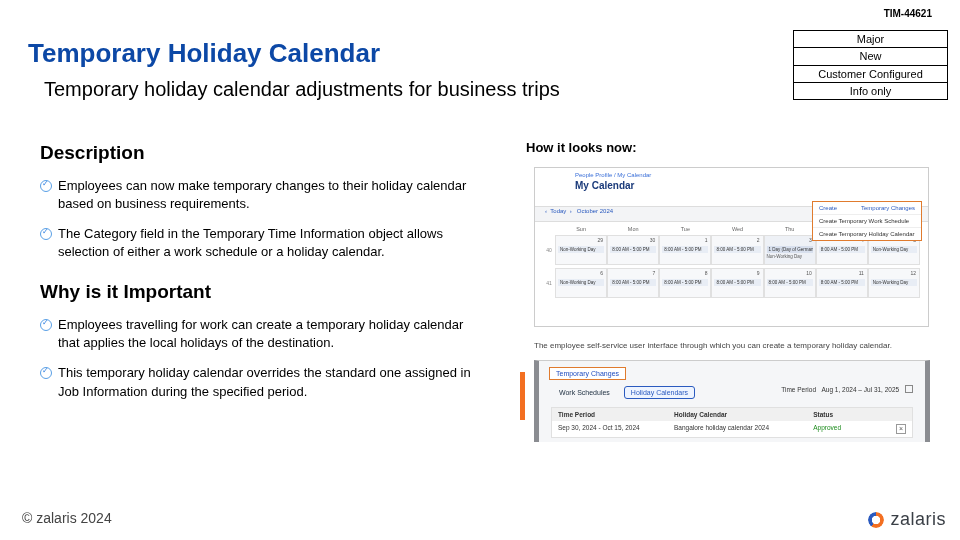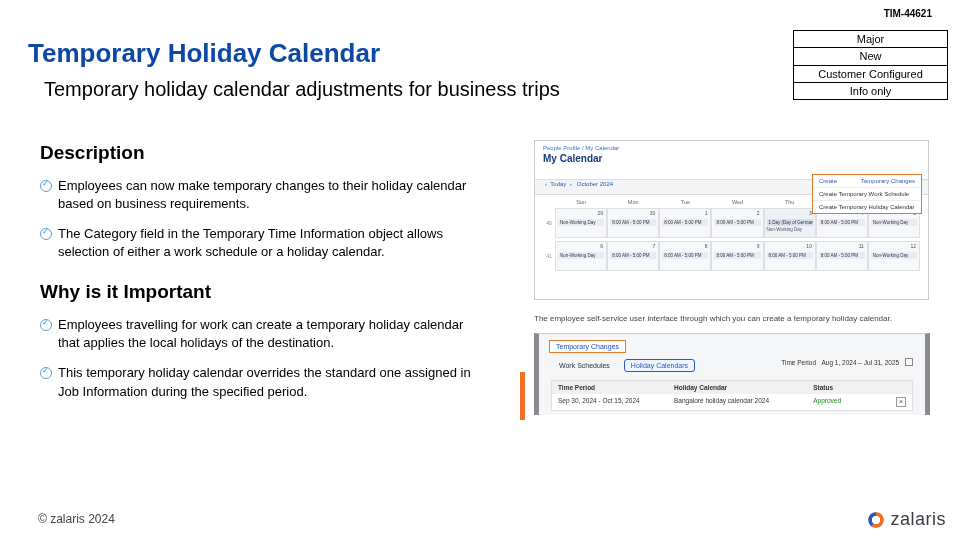--- a/index.html
+++ b/index.html
@@ -116,20 +116,21 @@
     border: 1px solid #ccc;
     font-size: 7px;
     color: #333;
     position: relative;
     overflow: hidden;
   }
   .shot1 {
     width: 395px;
     height: 160px;
     margin-left: 14px;
+    padding-left: 32px;
   }
   .shot1 .bc {
     font-size: 6px;
     color: #3a6fd8;
     margin: 4px 0 2px 8px;
   }
   .shot1 .mc-title {
     font-size: 10px;
     font-weight: bold;
     color: #1a3a7a;
@@ -313,22 +314,22 @@
     text-align: center;
     line-height: 8px;
     font-size: 7px;
     color: #555;
   }
 
   
   .copyright {
     position: absolute;
     bottom: 14px;
-    left: 38px;
-    font-size: 12px;
+    left: 22px;
+    font-size: 14px;
     color: #444;
   }
   .brand {
     position: absolute;
     bottom: 10px;
     right: 14px;
     display: flex;
     align-items: center;
     gap: 6px;
   }
@@ -367,20 +368,21 @@
     <li>The Category field in the Temporary Time Information object allows selection of either a work schedule or a holiday calendar.</li>
   </ul>
   <h3>Why is it Important</h3>
   <ul>
     <li>Employees travelling for work can create a temporary holiday calendar that applies the local holidays of the destination.</li>
     <li>This temporary holiday calendar overrides the standard one assigned in Job Information during the specified period.</li>
   </ul>
 </div>
 
 <div class="right-col">
+  <h3>How it looks now:</h3>
 
   <div class="orange-bar"></div>
 
   <div class="shot shot1">
     <div class="bc">People Profile / My Calendar</div>
     <div class="mc-title">My Calendar</div>
     <div class="bar"></div>
     <div class="nav">
       <span>‹</span>
       &nbsp;<span>Today</span>&nbsp;

